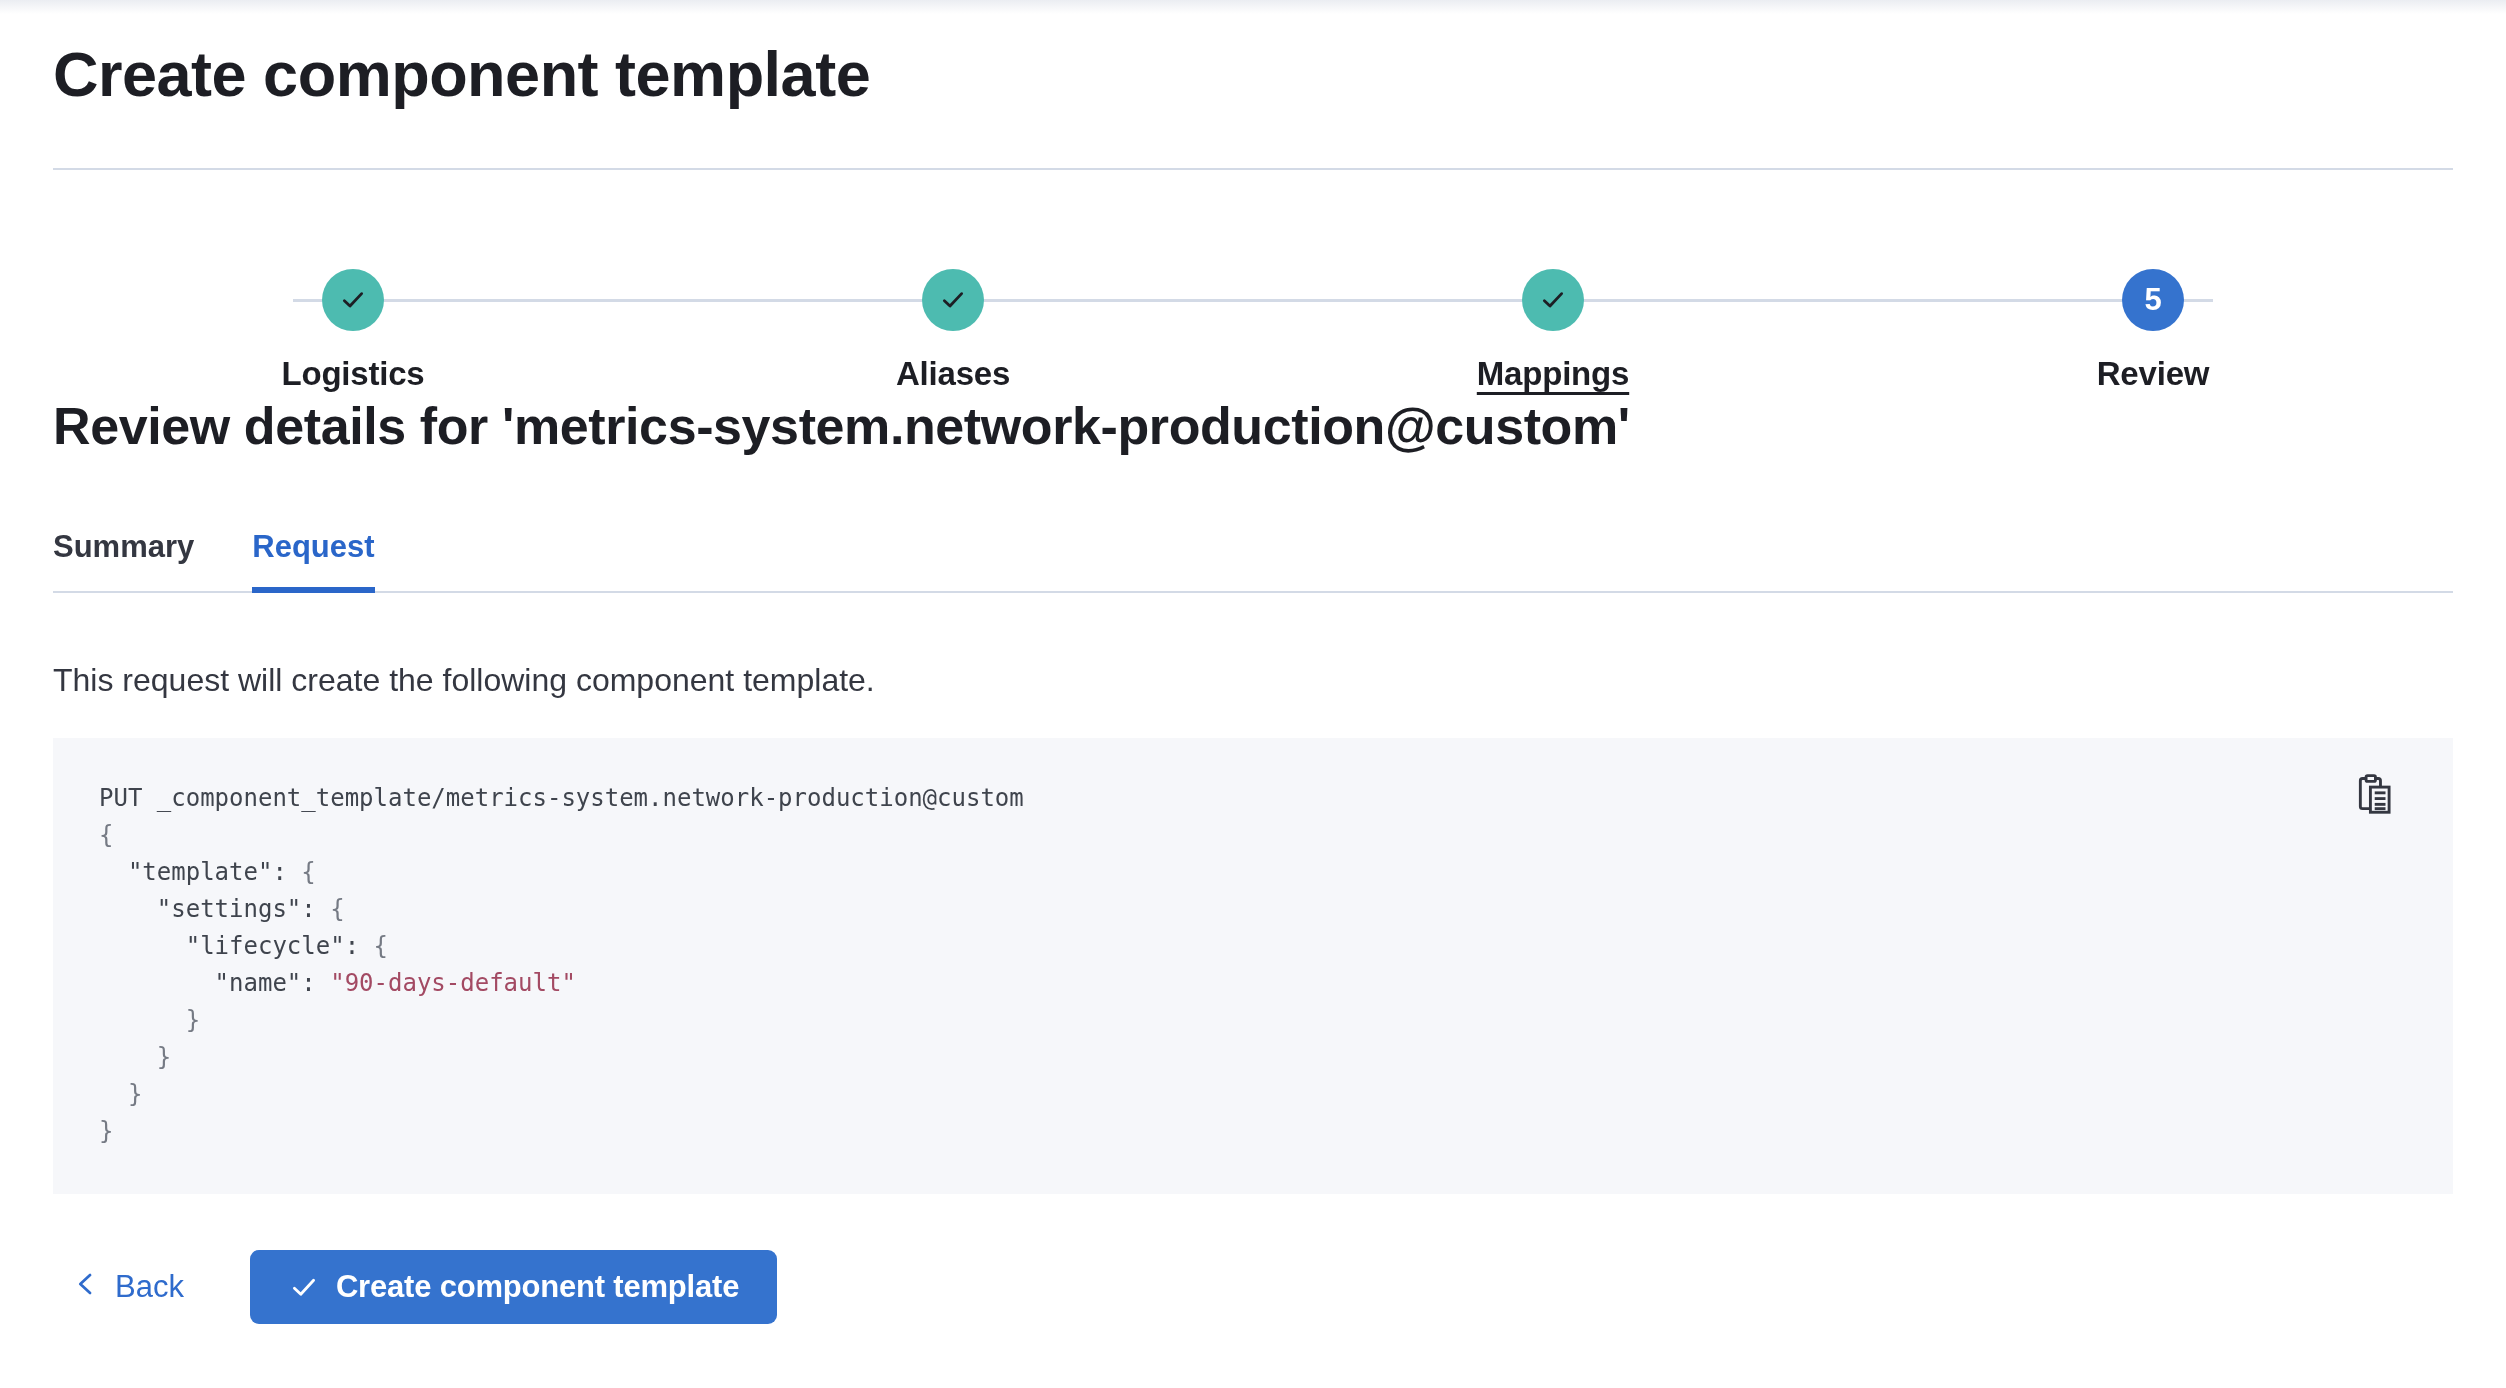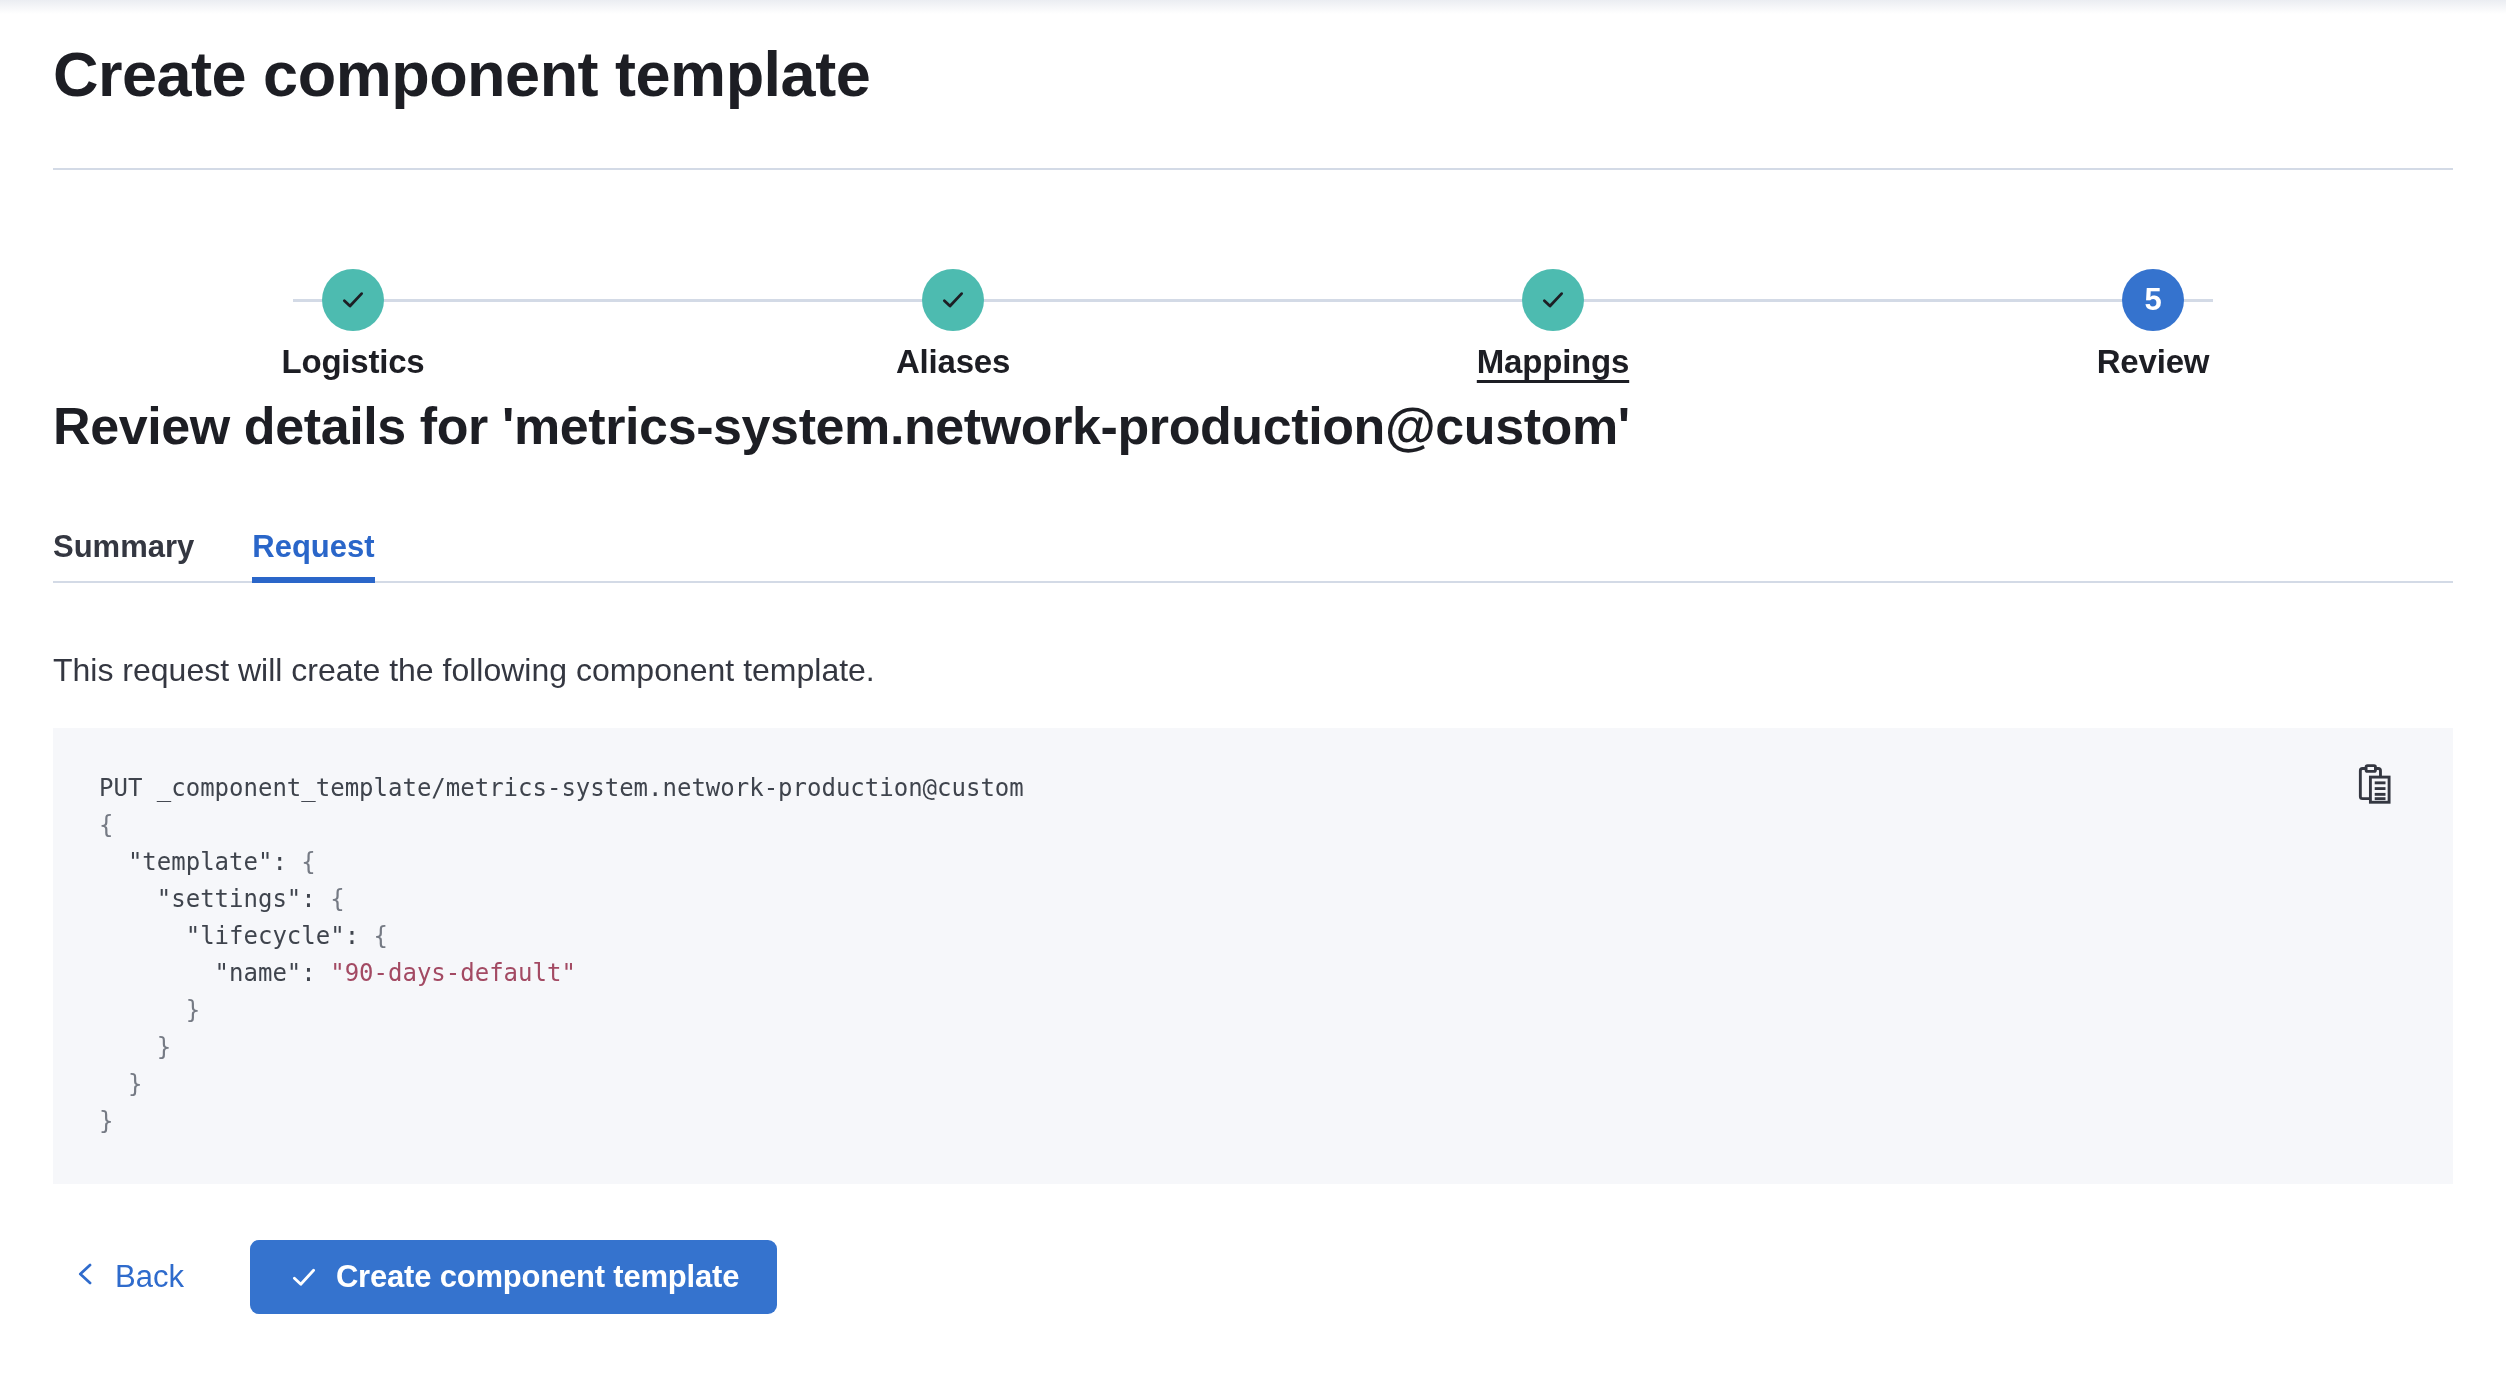--- a/index.html
+++ b/index.html
@@ -43,39 +43,39 @@
   }
   .step-circle {
     width: 62px; height: 62px; border-radius: 50%;
     display: flex; align-items: center; justify-content: center;
     position: relative; z-index: 1;
   }
   .step-circle.complete { background: #4dbbb0; }
   .step-circle.current  { background: #3573ce; }
   .step-number { color: #fff; font-size: 31px; font-weight: 600; }
   .step-label {
-    margin-top: 12px; font-size: 33px; font-weight: 700; color: #1d1e24;
+    margin-top: 24px; font-size: 33px; font-weight: 700; color: #1d1e24;
     letter-spacing: -0.2px;
   }
   .step-label.underlined { text-decoration: underline; text-decoration-thickness: 3px; text-underline-offset: 7px; }
 
   h2.review-heading {
     font-size: 52px; font-weight: 700; letter-spacing: -0.4px;
     line-height: 62px; color: #1d1e24;
   }
 
   
   .tabs {
     margin-top: 72px;
     display: flex; gap: 58px;
     border-bottom: 2px solid #d3dae6;
   }
   .tab {
     font-size: 31px; font-weight: 700;
-    padding-bottom: 16px; cursor: pointer;
+    padding-bottom: 26px; cursor: pointer;
     color: #343741; position: relative;
   }
   .tab.active { color: #2a66c9; }
   .tab.active::after {
     content: ""; position: absolute; left: 0; right: 0; bottom: -2px;
     height: 6px; background: #2a66c9;
   }
 
   .description {
     margin-top: 67px; font-size: 32px; color: #343741; line-height: 40px;

